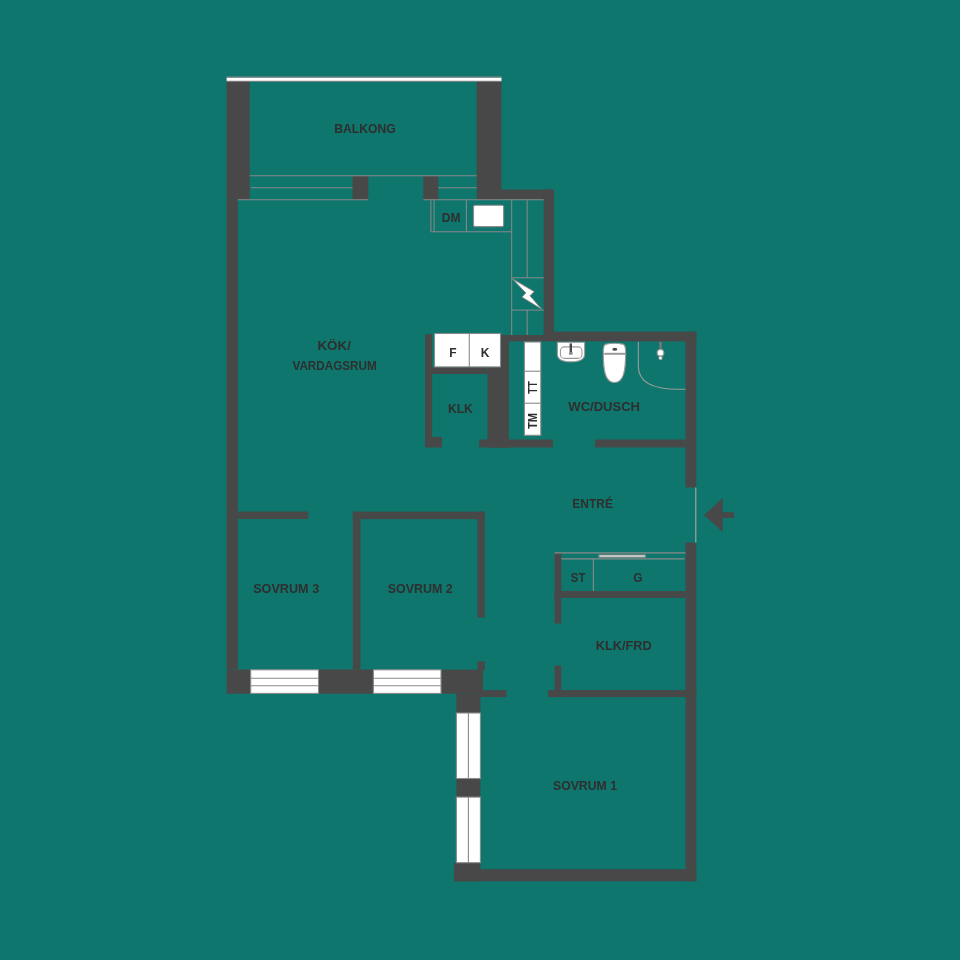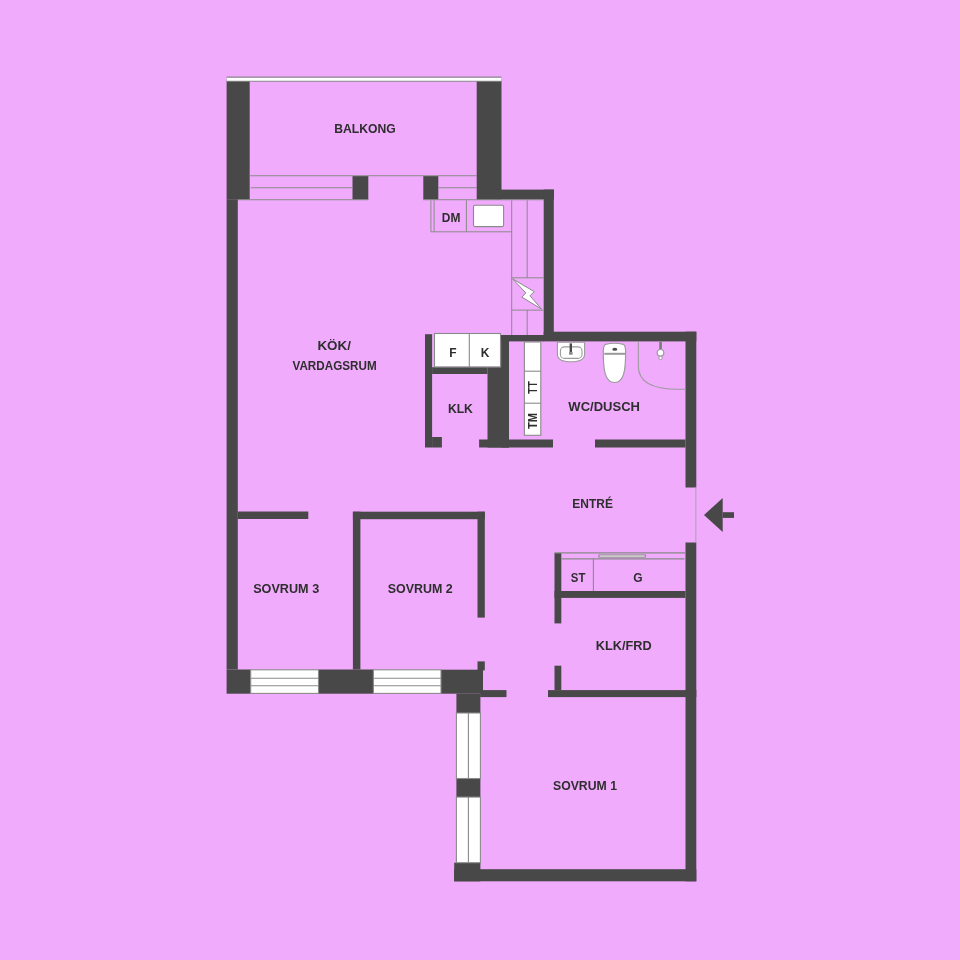--- a/index.html
+++ b/index.html
@@ -1,16 +1,16 @@
 <!DOCTYPE html>
 <html><head>
 <meta charset="utf-8">
 <style>
   html,body{margin:0;padding:0;background:#ffffff;}
-  .page{width:960px;height:960px;position:relative;background:#f0abfc;}
+  .page{width:960px;height:960px;position:relative;background:#0f766e;}
   svg{display:block;}
   text{font-family:"Liberation Sans", sans-serif;font-weight:700;fill:#2e2e2e;}
 </style>
 </head>
 <body>
 <div class="page">
 <svg width="960" height="960" viewBox="0 0 960 960">
   <g fill="#484848" stroke="none">
 
     <rect x="226.6" y="78" width="23.1" height="121.7"></rect>

